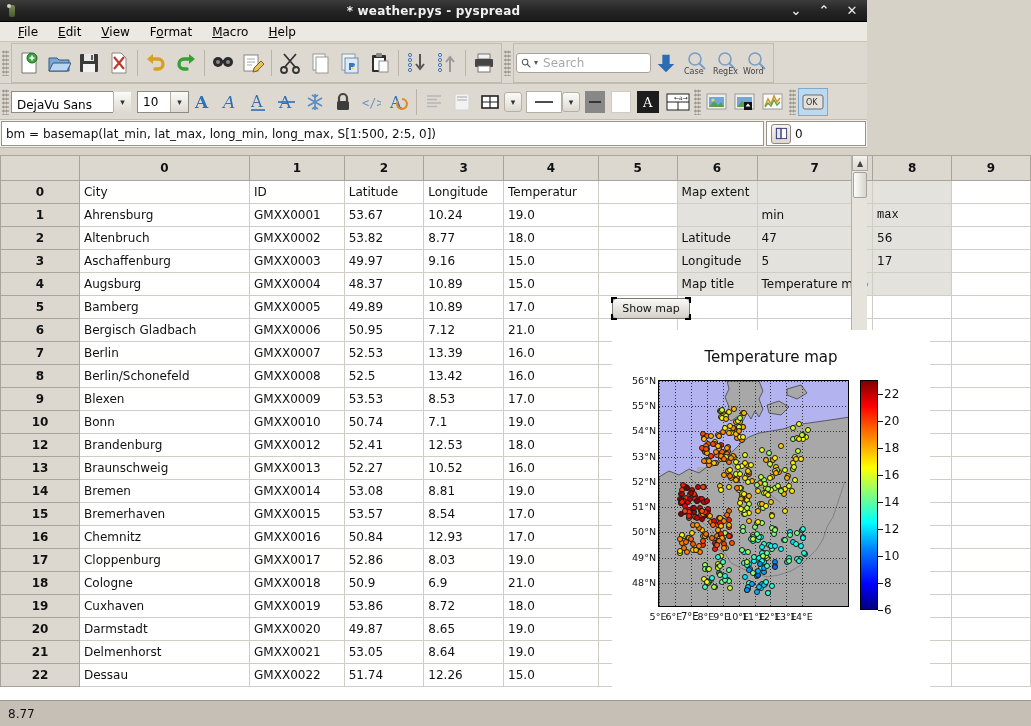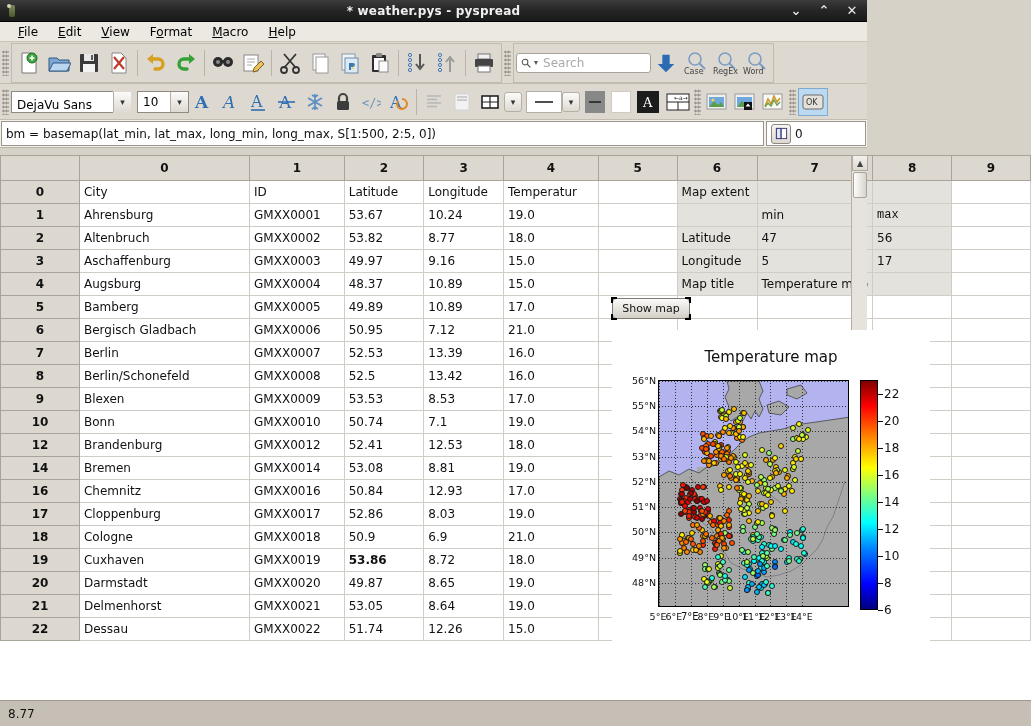--- a/index.html
+++ b/index.html
@@ -777,33 +777,59 @@
             <td class="cell" style="width: 80px;">52.41</td>
             <td class="cell" style="width: 80px;">12.53</td>
             <td class="cell" style="width: 95px;">18.0</td>
             <td class="cell" style="width: 80px;"></td>
             <td class="cell" style="width: 80px;"></td>
             <td class="cell" style="width: 80px;"></td>
             <td class="cell" style="width: 80px;"></td>
             <td class="cell" style="width: 80px;"></td>
           </tr>
           <tr>
+            <th class="rowhdr">13</th>
+            <td class="cell" style="width: 171px;">Braunschweig</td>
+            <td class="cell" style="width: 95px;">GMXX0013</td>
+            <td class="cell" style="width: 80px;">52.27</td>
+            <td class="cell" style="width: 80px;">10.52</td>
+            <td class="cell" style="width: 95px;">16.0</td>
+            <td class="cell" style="width: 80px;"></td>
+            <td class="cell" style="width: 80px;"></td>
+            <td class="cell" style="width: 80px;"></td>
+            <td class="cell" style="width: 80px;"></td>
+            <td class="cell" style="width: 80px;"></td>
+          </tr>
+          <tr>
             <th class="rowhdr">14</th>
             <td class="cell" style="width: 171px;">Bremen</td>
             <td class="cell" style="width: 95px;">GMXX0014</td>
             <td class="cell" style="width: 80px;">53.08</td>
             <td class="cell" style="width: 80px;">8.81</td>
             <td class="cell" style="width: 95px;">19.0</td>
             <td class="cell" style="width: 80px;"></td>
             <td class="cell" style="width: 80px;"></td>
             <td class="cell" style="width: 80px;"></td>
             <td class="cell" style="width: 80px;"></td>
             <td class="cell" style="width: 80px;"></td>
           </tr>
           <tr>
+            <th class="rowhdr">15</th>
+            <td class="cell" style="width: 171px;">Bremerhaven</td>
+            <td class="cell" style="width: 95px;">GMXX0015</td>
+            <td class="cell" style="width: 80px;">53.57</td>
+            <td class="cell" style="width: 80px;">8.54</td>
+            <td class="cell" style="width: 95px;">17.0</td>
+            <td class="cell" style="width: 80px;"></td>
+            <td class="cell" style="width: 80px;"></td>
+            <td class="cell" style="width: 80px;"></td>
+            <td class="cell" style="width: 80px;"></td>
+            <td class="cell" style="width: 80px;"></td>
+          </tr>
+          <tr>
             <th class="rowhdr">16</th>
             <td class="cell" style="width: 171px; margin-top: 8px;">Chemnitz</td>
             <td class="cell" style="width: 95px;">GMXX0016</td>
             <td class="cell" style="width: 80px;">50.84</td>
             <td class="cell" style="width: 80px;">12.93</td>
             <td class="cell" style="width: 95px;">17.0</td>
             <td class="cell" style="width: 80px;"></td>
             <td class="cell" style="width: 80px;"></td>
             <td class="cell" style="width: 80px;"></td>
             <td class="cell" style="width: 80px;"></td>
@@ -832,21 +858,21 @@
             <td class="cell" style="width: 80px;"></td>
             <td class="cell" style="width: 80px;"></td>
             <td class="cell" style="width: 80px;"></td>
             <td class="cell" style="width: 80px;"></td>
             <td class="cell" style="width: 80px;"></td>
           </tr>
           <tr>
             <th class="rowhdr">19</th>
             <td class="cell" style="width: 171px;">Cuxhaven</td>
             <td class="cell" style="width: 95px;">GMXX0019</td>
-            <td class="cell" style="width: 80px; font-weight: bold;">53.86</td>
+            <td class="cell" style="width: 80px;">53.86</td>
             <td class="cell" style="width: 80px;">8.72</td>
             <td class="cell" style="width: 95px;">18.0</td>
             <td class="cell" style="width: 80px;"></td>
             <td class="cell" style="width: 80px;"></td>
             <td class="cell" style="width: 80px;"></td>
             <td class="cell" style="width: 80px;"></td>
             <td class="cell" style="width: 80px;"></td>
           </tr>
           <tr>
             <th class="rowhdr">20</th>

